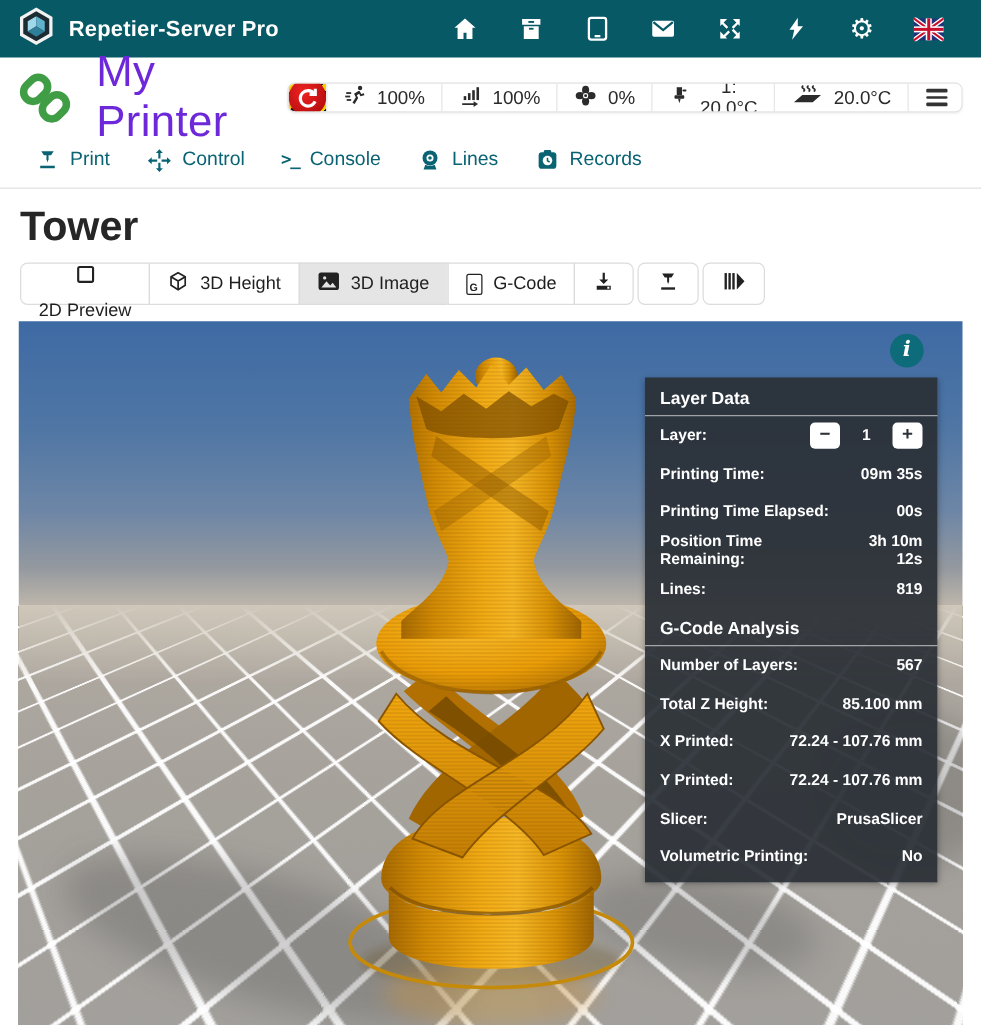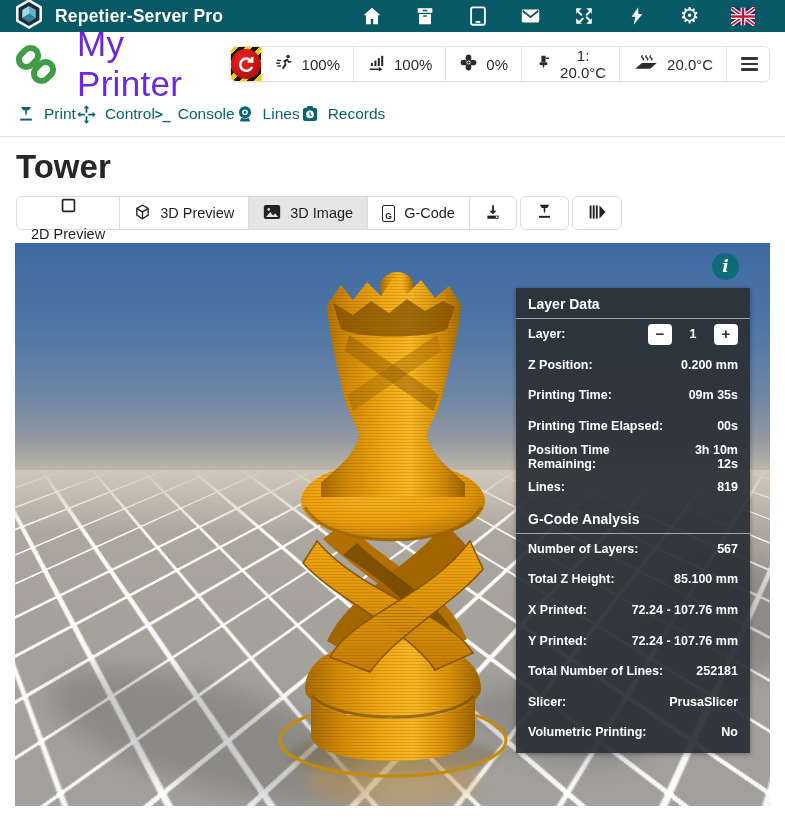--- a/index.html
+++ b/index.html
@@ -1,42 +1,42 @@
 <!DOCTYPE html>
 <html><head>
 <meta charset="utf-8">
 <style>
   * { margin:0; padding:0; box-sizing:border-box; }
   html,body { width:785px; background:#fff; font-family:"Liberation Sans", sans-serif; }
   body { height:820px; overflow:hidden; }
 
   
-  .navbar { height:32px; background:#075966; display:flex; align-items:center; padding:0 16px 0 14px; }
+  .navbar { height:46px; background:#075966; display:flex; align-items:center; padding:0 16px 0 14px; }
   .brand { display:flex; align-items:center; gap:11px; }
   .brand-text { color:#fff; font-size:17.5px; font-weight:600; letter-spacing:.2px; }
   .nav-icons { margin-left:auto; display:flex; align-items:center; }
   .nav-icon { width:24px; height:24px; margin:0 14.5px; display:flex; align-items:center; justify-content:center; cursor:pointer; }
   .nav-icon svg { display:block; }
   .gear-glyph { color:#fff; font-size:22px; line-height:22px; }
 
   
   .printer-header { height:60px; display:flex; align-items:center; padding:4px 15px 0 15px; }
   .link-icon { width:42px; height:42px; }
   .printer-title { font-size:35px; font-weight:500; color:#6d28d9; margin-left:20px; letter-spacing:.3px; }
-  .status-group { margin-left:auto; display:flex; align-items:stretch; height:36px; border:1px solid #e2e2e2; border-radius:6px; overflow:hidden; background:#fff; box-shadow:0 1px 2px rgba(0,0,0,.06); }
+  .status-group { margin-left:auto; display:flex; align-items:stretch; height:24px; border:1px solid #e2e2e2; border-radius:6px; overflow:hidden; background:#fff; box-shadow:0 1px 2px rgba(0,0,0,.06); }
   .seg { display:flex; align-items:center; gap:8px; padding:0 13px; border:none; border-left:1px solid #e6e6e6; background:#fff; font-family:inherit; font-size:15px; color:#2b2b2b; cursor:pointer; }
   .seg:first-child { border-left:none; padding:0; }
   .seg-emergency { width:45px; background:repeating-linear-gradient(135deg,#f4cd00 0 5px,#161616 5px 10px); display:flex; align-items:center; justify-content:center; }
   .estop-circle { width:30px; height:30px; border-radius:50%; background:radial-gradient(circle at 40% 35%, #ee2222, #bb0f0f 70%, #8e0808); display:flex; align-items:center; justify-content:center; }
   .seg-menu { padding:0 14px; }
   .bars { display:flex; flex-direction:column; gap:3.2px; }
   .bars i { width:17px; height:2.6px; background:#333; border-radius:1px; }
 
   
-  .tabs { display:flex; align-items:center; padding:0 0 0 16px; height:45px; border-bottom:1px solid #e1e1e1; }
+  .tabs { display:flex; align-items:center; gap:29px; padding:0 0 0 28px; height:45px; border-bottom:1px solid #e1e1e1; }
   .tab { display:flex; align-items:center; gap:8px; color:#0a6373; font-size:15.5px; font-weight:500; cursor:pointer; }
   .tab svg { display:block; }
   .console-glyph { font-family:"DejaVu Sans Mono", monospace; font-weight:bold; font-size:14px; letter-spacing:-1px; }
 
   
   .page-title { font-size:33px; font-weight:600; color:#262626; margin:11px 0 10px 16px; }
 
   
   .toolbar { display:flex; margin-left:16px; height:34px; }
   .tbtn { display:flex; align-items:center; gap:9px; padding:0 14px; background:#fff; border:1px solid #dcdcdc; margin-left:-1px; font-family:inherit; font-size:14.5px; color:#1f1f1f; cursor:pointer; white-space:nowrap; }
@@ -289,21 +289,21 @@
     </span>
     <span>2D Preview</span>
   </button>
   <button class="tbtn">
     <span>
       <svg width="17" height="18" viewBox="0 0 24 24" fill="none" stroke="#222" stroke-width="1.9">
         <path d="M12 2.5 20 7v9.5l-8 5-8-5V7z"></path>
           <path d="M4.3 7.2 12 11.8l7.7-4.6M12 11.8v9.5"></path>
       </svg>
     </span>
-    <span>3D Preview</span>
+    <span>3D Height</span>
   </button>
   <button class="tbtn active">
     <span>
       <svg width="18" height="16" viewBox="0 0 22 19">
           <rect x="1" y="1" width="20" height="17" rx="2.5" fill="#222"></rect>
           <circle cx="7" cy="6.3" r="1.6" fill="#e2e2e2"></circle>
           <path d="M3.8 15.5 8.8 9.5l3.6 4.2 2.4-2.8 3.6 4.6z" fill="#e2e2e2"></path>
         </svg>
     </span>
     <span>3D Image</span>
@@ -438,24 +438,20 @@
     <div class="prow">
       <span>Layer:</span>
       <span class="stepper">
         <button class="stepper-btn">−</button>
         <span class="stepper-val">1</span>
         <button class="stepper-btn">+</button>
       </span>
     </div>
 
     <div class="prow">
-      <span>Z Position:</span>
-      <span class="val">0.200 mm</span>
-    </div>
-    <div class="prow">
       <span>Printing Time:</span>
       <span class="val">09m 35s</span>
     </div>
     <div class="prow">
       <span>Printing Time Elapsed:</span>
       <span class="val">00s</span>
     </div>
     <div class="prow">
       <span>Position Time Remaining:</span>
       <span class="val">3h 10m 12s</span>
@@ -477,24 +473,20 @@
     </div>
     <div class="prow">
       <span>X Printed:</span>
       <span class="val">72.24 - 107.76 mm</span>
     </div>
     <div class="prow">
       <span>Y Printed:</span>
       <span class="val">72.24 - 107.76 mm</span>
     </div>
     <div class="prow">
-      <span>Total Number of Lines:</span>
-      <span class="val">252181</span>
-    </div>
-    <div class="prow">
       <span>Slicer:</span>
       <span class="val">PrusaSlicer</span>
     </div>
     <div class="prow">
       <span>Volumetric Printing:</span>
       <span class="val">No</span>
     </div>
   </aside>
 </div>
 

